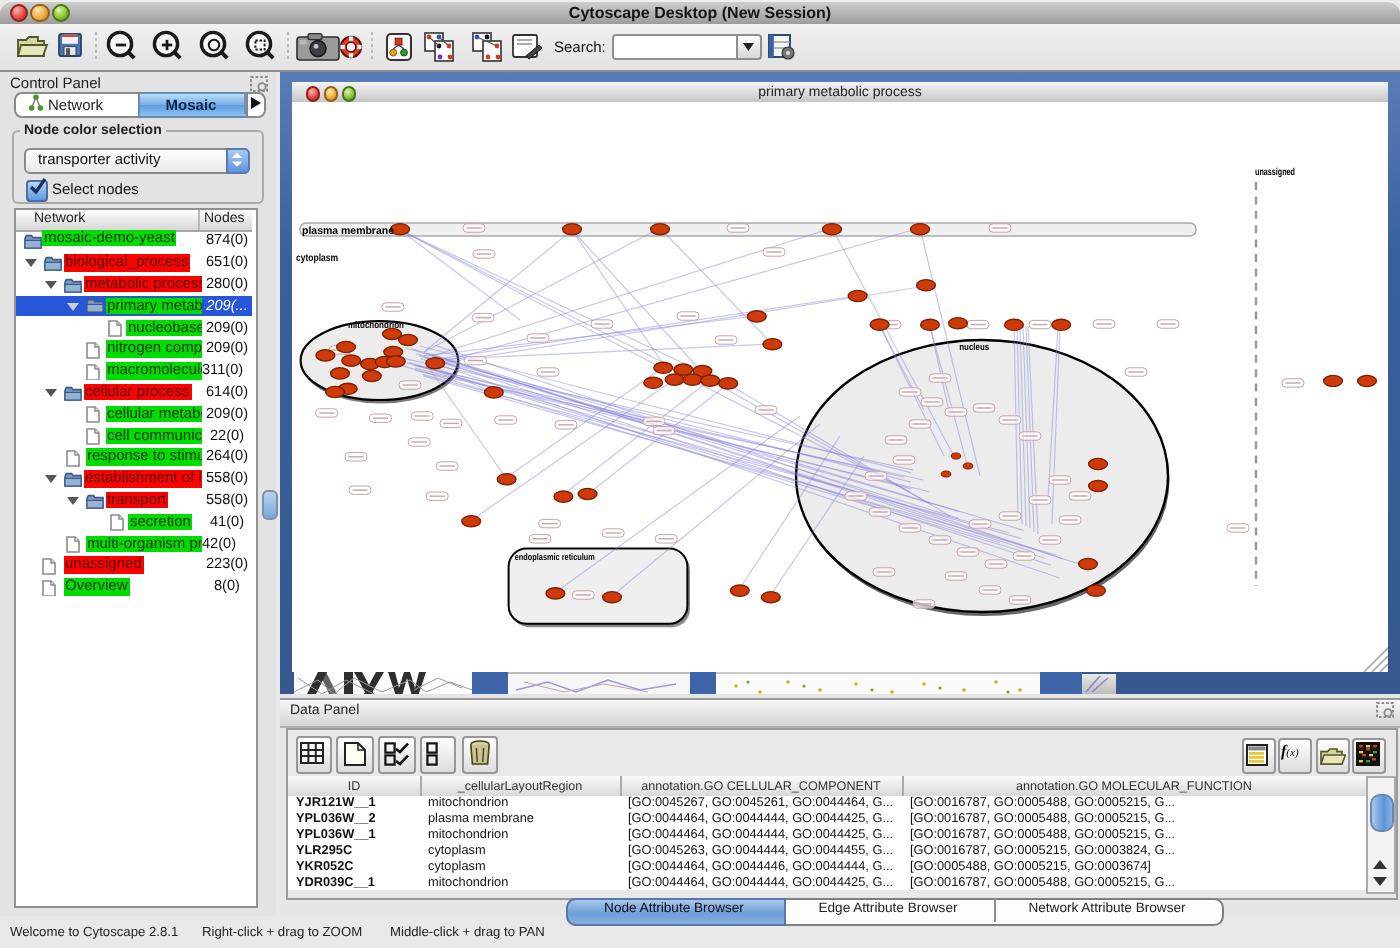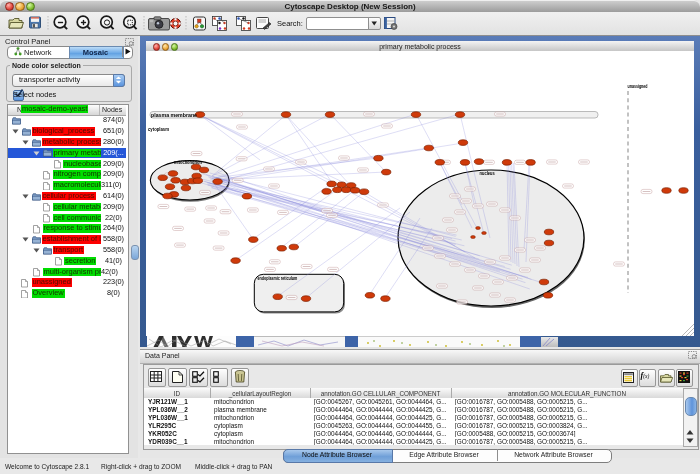--- a/index.html
+++ b/index.html
@@ -164,33 +164,33 @@
 <div class="abs" style="left:113px;top:73.5px;width:10px;height:11.5px;background:linear-gradient(#a8ccf4,#5b94dd);border:1px solid #5a7aa8;border-radius:0 3px 3px 0;"></div>
 <svg class="abs" style="left:115px;top:75.5px;" width="7" height="8">
     <path d="M0.8 3 L3.5 0.4 L6.2 3 Z" fill="#fff"></path>
     <path d="M0.8 4.8 L3.5 7.4 L6.2 4.8 Z" fill="#fff"></path>
   </svg>
 <div class="abs" style="left:19px;top:75px;font-size:7.5px;color:#111;">transporter activity</div>
 <div class="abs" style="left:13px;top:89.5px;width:9px;height:9px;background:linear-gradient(#b6d6f6,#5d97e0);border:1px solid #4a6ea0;border-radius:2px;"></div>
 <svg class="abs" style="left:13.5px;top:88px;" width="10" height="11">
     <path d="M1.5 5.5 L4 8 L8.5 1.5" fill="none" stroke="#16335e" stroke-width="1.6"></path>
   </svg>
-<div class="abs" style="left:13px;top:90px;font-size:7.5px;color:#111;">Select nodes</div>
+<div class="abs" style="left:26px;top:90px;font-size:7.5px;color:#111;">Select nodes</div>
 
 <div class="abs" style="left:7px;top:103.5px;width:120px;height:348px;background:#fff;border:1px solid #919191;"></div>
 <div class="abs" style="left:8px;top:104.5px;width:118px;height:10px;background:linear-gradient(#fdfdfd,#d6d6d6);border-bottom:1px solid #a8a8a8;"></div>
 <div class="abs" style="left:99px;top:104.5px;width:1px;height:10px;background:#b8b8b8;"></div>
 <div class="abs" style="left:17px;top:106px;font-size:7px;color:#222;">Network</div>
 <div class="abs" style="left:102px;top:106px;font-size:7px;color:#222;">Nodes</div>
 
 <svg class="abs" style="left:11.5px;top:117.0px;" width="9" height="8">
     <path d="M0.5 2.2 L0.5 7 L8.5 7 L8.5 1.8 L4.5 1.8 L3.8 0.8 L1.2 0.8 Z" fill="#7c9cc4" stroke="#3c5a88" stroke-width="0.8"></path>
     <rect x="0.5" y="3.2" width="8" height="3.8" fill="#96b2d4" stroke="#3c5a88" stroke-width="0.6"></rect>
   </svg>
-<div class="abs" style="left:21px;top:105px;font-size:7.5px;color:#143300;background:#00dc00;max-width:80px;overflow:hidden;white-space:nowrap;padding:0 1px;height:8.4px;line-height:8.4px;">mosaic-demo-yeast</div>
+<div class="abs" style="left:21px;top:115px;font-size:7.5px;color:#143300;background:#00dc00;max-width:80px;overflow:hidden;white-space:nowrap;padding:0 1px;height:8.4px;line-height:8.4px;">mosaic-demo-yeast</div>
 <div class="abs" style="left:101px;top:116.4px;width:25px;text-align:center;font-size:7.3px;color:#111;height:8.4px;line-height:8.4px;background:#fff;">874(0)</div>
 <svg class="abs" style="left:12px;top:129.2px;" width="7" height="5">
     <path d="M0.5 0.5 L6.5 0.5 L3.5 4.5 Z" fill="#555"></path>
   </svg>
 <svg class="abs" style="left:22px;top:127.8px;" width="9" height="8">
     <path d="M0.5 2.2 L0.5 7 L8.5 7 L8.5 1.8 L4.5 1.8 L3.8 0.8 L1.2 0.8 Z" fill="#7c9cc4" stroke="#3c5a88" stroke-width="0.8"></path>
     <rect x="0.5" y="3.2" width="8" height="3.8" fill="#96b2d4" stroke="#3c5a88" stroke-width="0.6"></rect>
   </svg>
 <div class="abs" style="left:31.5px;top:127.2px;font-size:7.5px;color:#4d0f00;background:#fd0000;max-width:70px;overflow:hidden;white-space:nowrap;padding:0 1px;height:8.4px;line-height:8.4px;">biological_process</div>
 <div class="abs" style="left:101px;top:127.2px;width:25px;text-align:center;font-size:7.3px;color:#111;height:8.4px;line-height:8.4px;background:#fff;">651(0)</div>
@@ -205,21 +205,21 @@
 <div class="abs" style="left:101px;top:138.0px;width:25px;text-align:center;font-size:7.3px;color:#111;height:8.4px;line-height:8.4px;background:#fff;">280(0)</div>
 <div class="abs" style="left:8px;top:147.6px;width:118px;height:10.8px;background:#2557d8;"></div>
 <svg class="abs" style="left:32.5px;top:150.8px;" width="7" height="5">
     <path d="M0.5 0.5 L6.5 0.5 L3.5 4.5 Z" fill="#cfcfcf"></path>
   </svg>
 <svg class="abs" style="left:43px;top:149.4px;" width="9" height="8">
     <path d="M0.5 2.2 L0.5 7 L8.5 7 L8.5 1.8 L4.5 1.8 L3.8 0.8 L1.2 0.8 Z" fill="#7c9cc4" stroke="#3c5a88" stroke-width="0.8"></path>
     <rect x="0.5" y="3.2" width="8" height="3.8" fill="#96b2d4" stroke="#3c5a88" stroke-width="0.6"></rect>
   </svg>
 <div class="abs" style="left:52.5px;top:148.8px;font-size:7.5px;color:#143300;background:#00dc00;max-width:48px;overflow:hidden;white-space:nowrap;padding:0 1px;height:8.4px;line-height:8.4px;">primary metabo</div>
-<div class="abs" style="left:101px;top:148.8px;width:25px;text-align:center;font-size:7.3px;color:#fff;height:8.4px;line-height:8.4px;background:#2557d8;">209(...</div>
+<div class="abs" style="left:101px;top:148.8px;width:25px;text-align:center;font-size:7.3px;color:#fff;height:8.4px;line-height:8.4px;background:#2557d8;font-style:italic;">209(...</div>
 <svg class="abs" style="left:53.5px;top:160.2px;" width="7" height="8.5">
     <path d="M0.5 0.5 L4.5 0.5 L6.5 2.5 L6.5 8 L0.5 8 Z" fill="#fff" stroke="#8a8a8a" stroke-width="0.8"></path>
     <path d="M4.5 0.5 L4.5 2.5 L6.5 2.5" fill="#ddd" stroke="#8a8a8a" stroke-width="0.7"></path>
   </svg>
 <div class="abs" style="left:63px;top:159.6px;font-size:7.5px;color:#143300;background:#00dc00;max-width:38px;overflow:hidden;white-space:nowrap;padding:0 1px;height:8.4px;line-height:8.4px;">nucleobase-c</div>
 <div class="abs" style="left:101px;top:159.6px;width:25px;text-align:center;font-size:7.3px;color:#111;height:8.4px;line-height:8.4px;background:#fff;">209(0)</div>
 <svg class="abs" style="left:43px;top:171.0px;" width="7" height="8.5">
     <path d="M0.5 0.5 L4.5 0.5 L6.5 2.5 L6.5 8 L0.5 8 Z" fill="#fff" stroke="#8a8a8a" stroke-width="0.8"></path>
     <path d="M4.5 0.5 L4.5 2.5 L6.5 2.5" fill="#ddd" stroke="#8a8a8a" stroke-width="0.7"></path>
   </svg>

